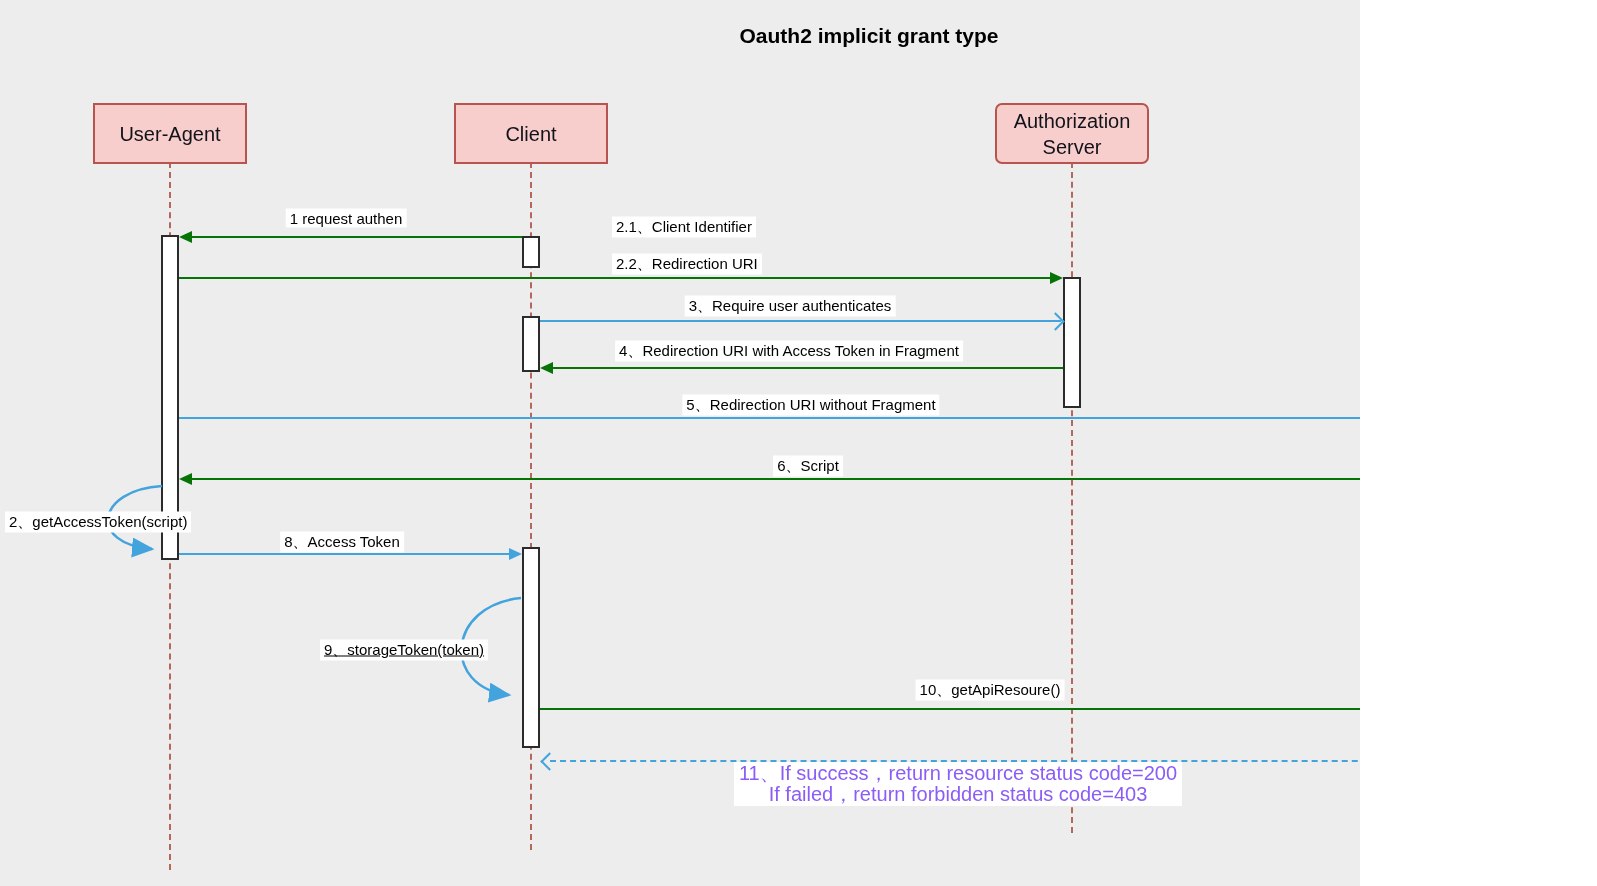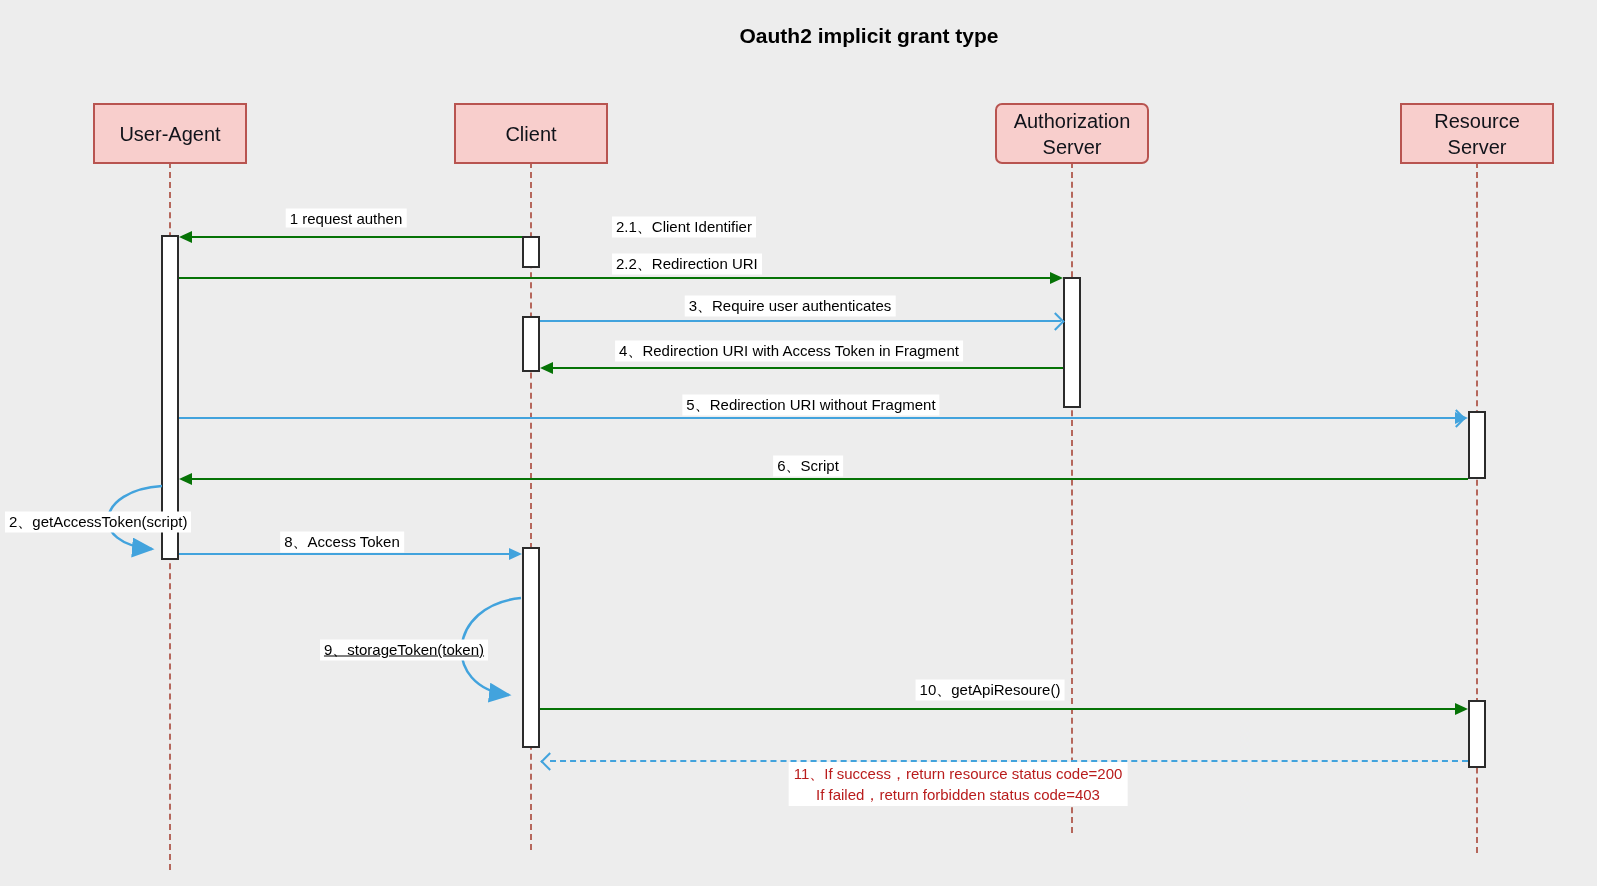--- a/index.html
+++ b/index.html
@@ -8,21 +8,21 @@
     --pborder:#b85450;
     --lifeline:#b5675c;
     --green:#067306;
     --blue:#42a3dd;
     --barborder:#2b2b2b;
     --ink:#0f1116;
   }
   html,body{margin:0;padding:0;}
   body{background:#fff;}
   .canvas{
-    position:relative; width:1597px; height:886px; overflow:hidden;
+    position:relative; width:1360px; height:886px; overflow:hidden;
     background:var(--bg);
     font-family:"Liberation Sans", sans-serif;
     color:var(--ink);
   }
   .title{
     position:absolute; transform:translate(-50%,-50%);
     font-size:21px; font-weight:bold; white-space:nowrap; color:#000;
   }
   .participant{
     position:absolute; width:150px; height:57px;
@@ -52,21 +52,21 @@
   .chev{ position:absolute; width:11px; height:11px; }
   .chev-right{ border-top:2px solid var(--blue); border-right:2px solid var(--blue); transform:rotate(45deg); }
   .chev-left{ border-top:2px solid var(--blue); border-left:2px solid var(--blue); transform:rotate(-45deg); }
   .msg-label{
     position:absolute; background:#fff; white-space:nowrap;
     font-size:15px; padding:1px 4px; color:#000;
     transform:translate(-50%,-50%);
   }
   .msg-label.left{ transform:translate(0,-50%); }
   .msg-label-block{
-    position:absolute; background:#fff; font-size:15px; color:#b91c1c;
+    position:absolute; background:#fff; font-size:20px; color:#8b5cf6;
     padding:1px 5px; line-height:21px; white-space:nowrap;
   }
   .msg-label-block.centered{ transform:translateX(-50%); text-align:center; }
   .loop-svg{ position:absolute; overflow:visible; }
 </style>
 </head>
 <body>
 
 <div class="canvas">
 

